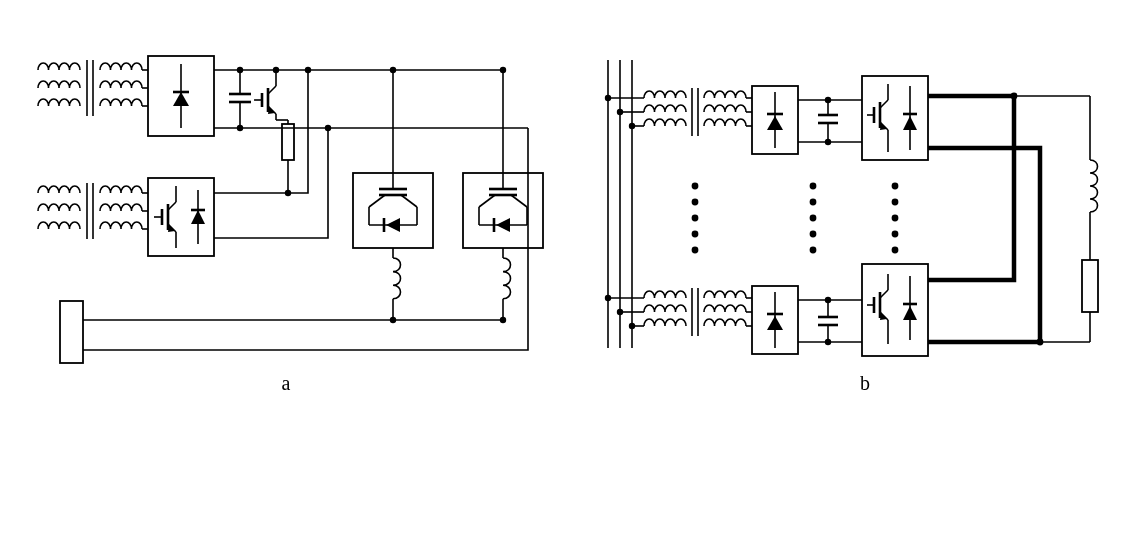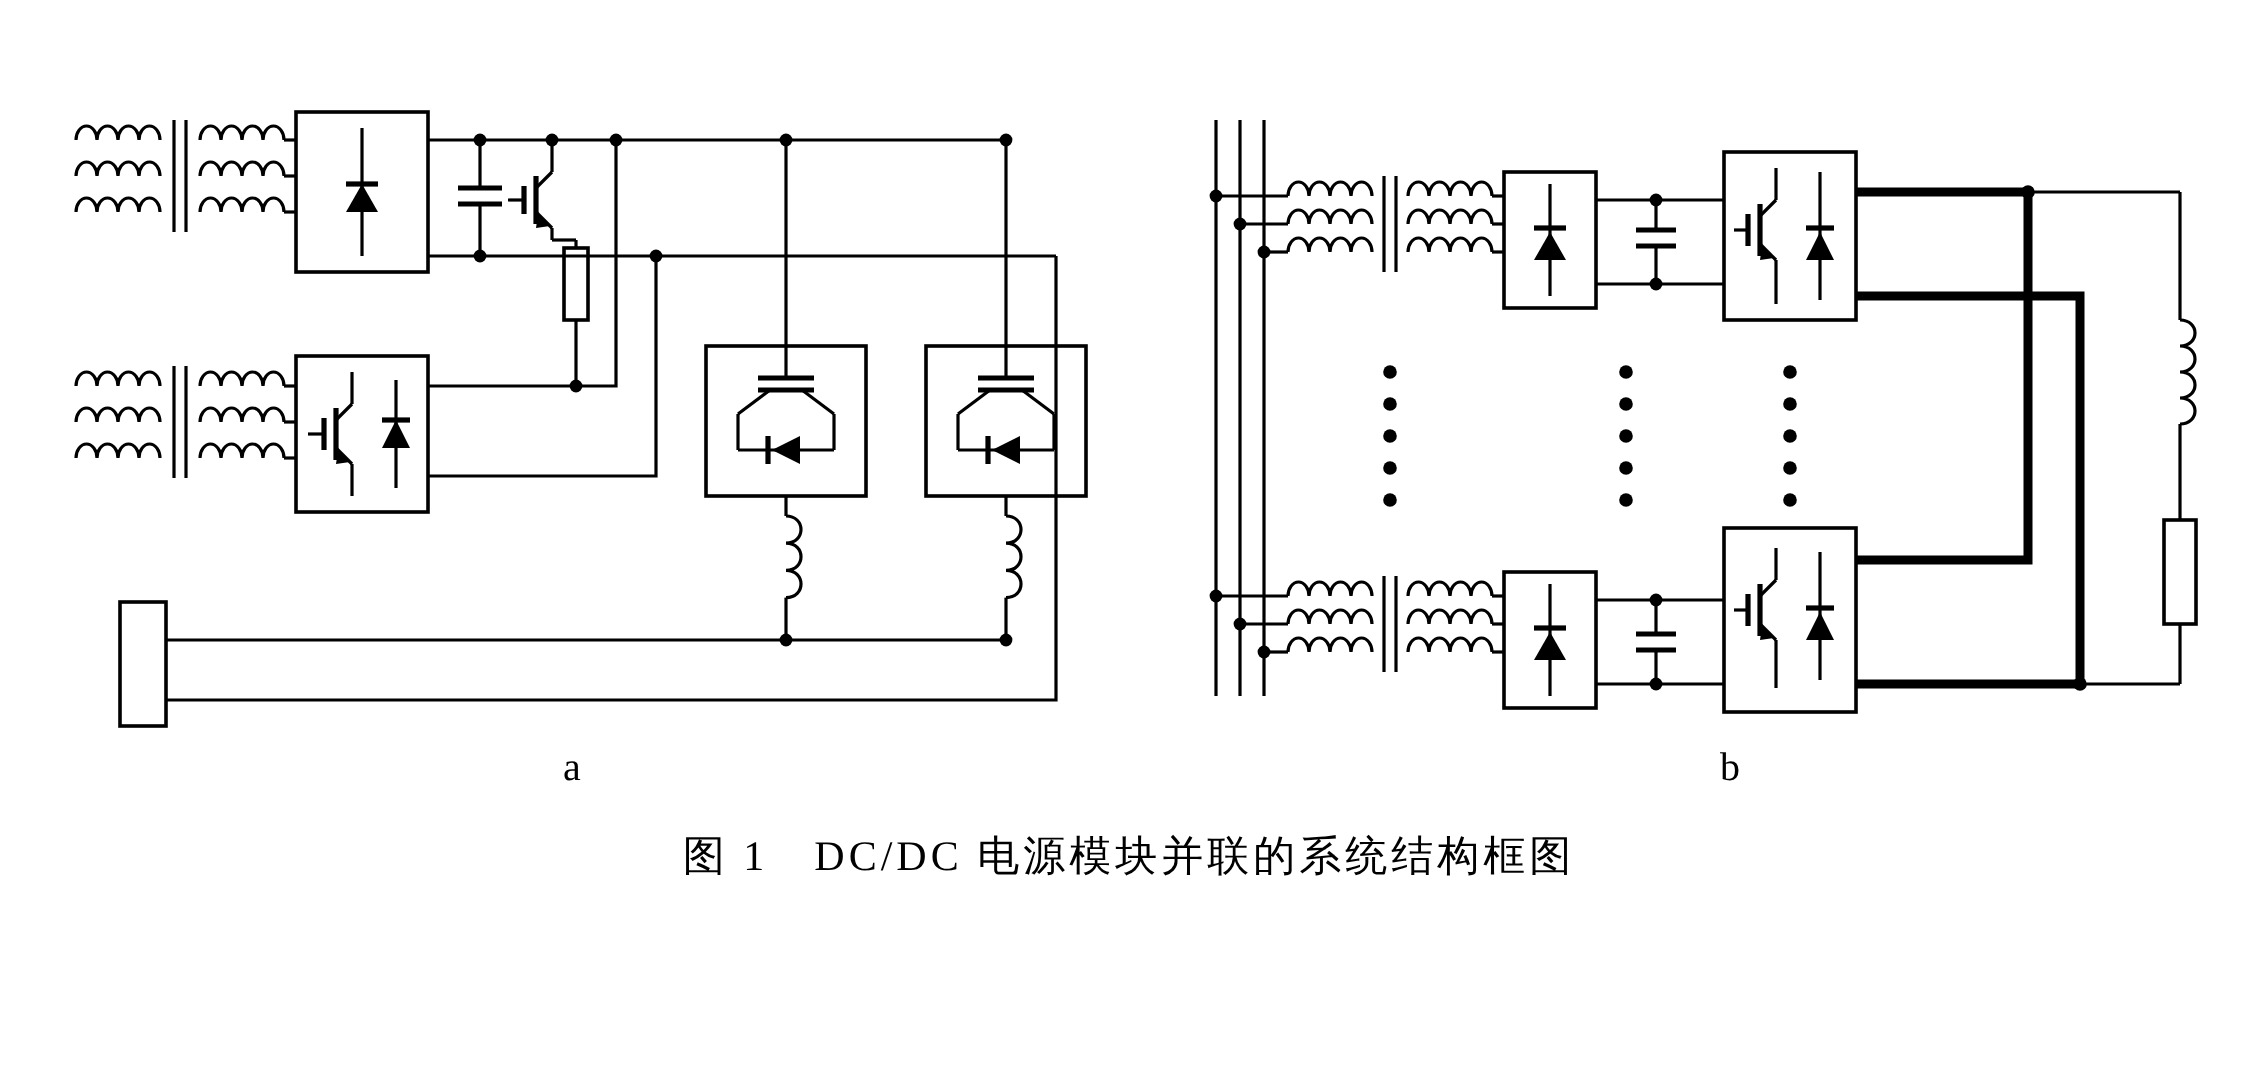--- a/index.html
+++ b/index.html
@@ -325,16 +325,15 @@
       <circle class="dot" cx="246" cy="292" r="3.2"></circle>
       <circle class="dot" cx="246" cy="334" r="3.2"></circle>
       <circle class="dot" cx="432" cy="88" r="3.4"></circle>
       <circle class="dot" cx="458" cy="334" r="3.4"></circle>
     </g>
 
     <text x="283" y="382" font-size="20" text-anchor="middle">b</text>
   </svg>
 
   <div class="captions">
-    <div class="cap-cn">图 1　DC/DC 电源模块并联的系统结构框图</div>
   </div>
 
 </div>
 
 </body></html>

